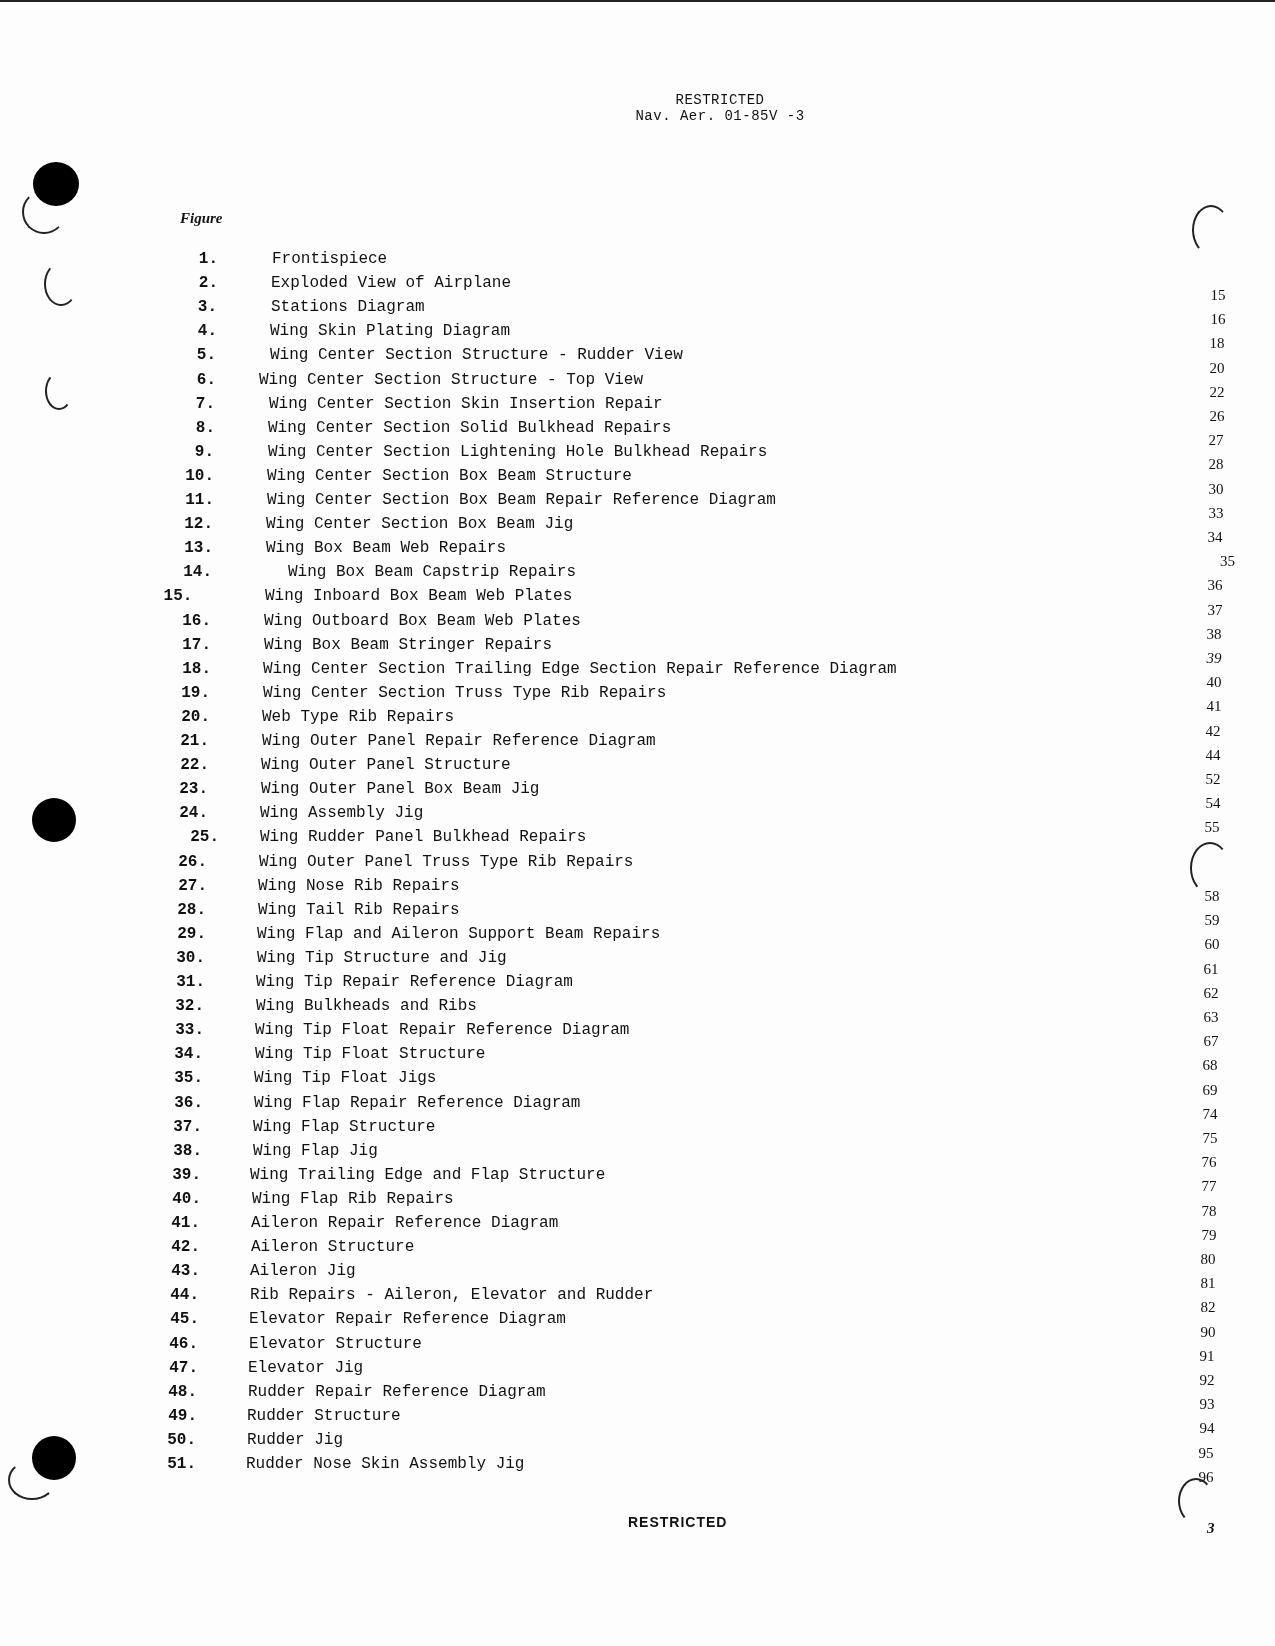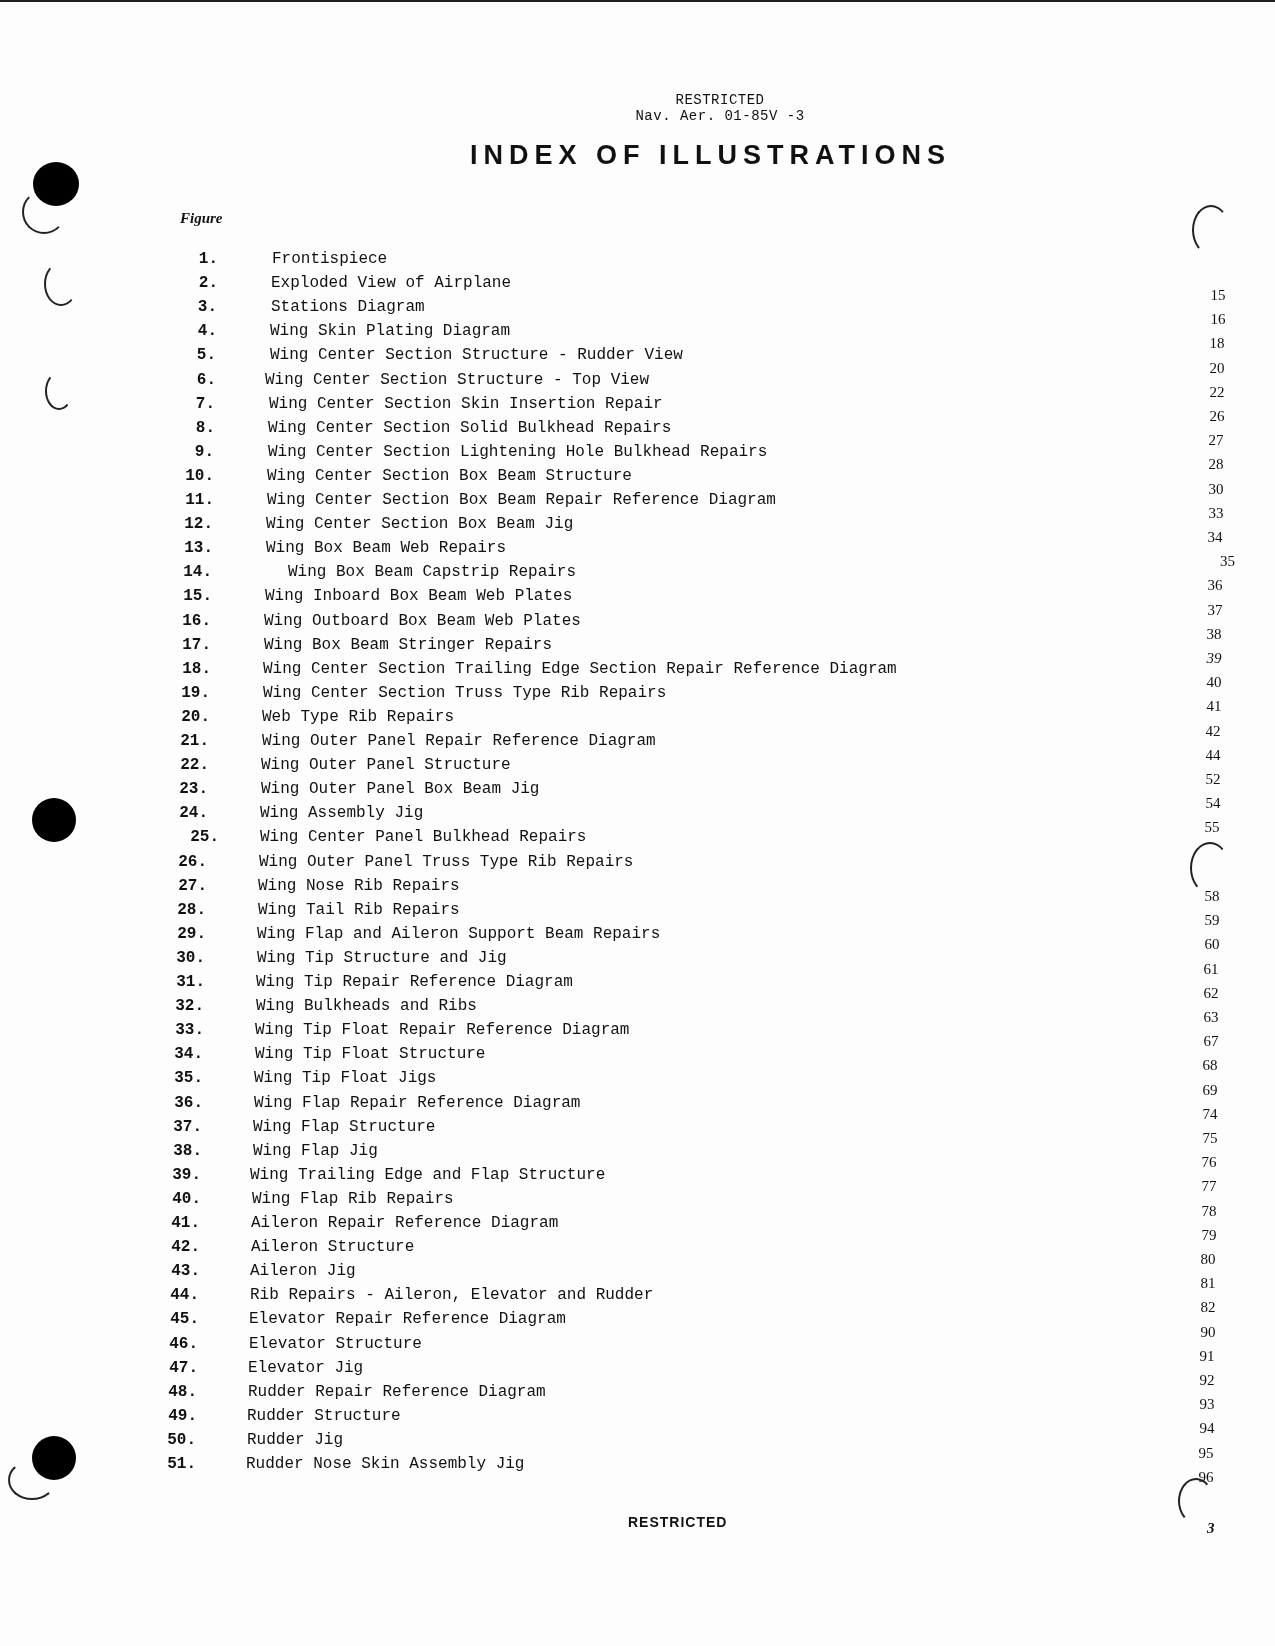--- a/index.html
+++ b/index.html
@@ -20,21 +20,20 @@
   .arc-r { position:absolute; border:2px solid #222; border-radius:50%; border-right-color:transparent; border-bottom-color:transparent; }
 </style>
 </head>
 <body>
 
 <div class="page">
   <div class="topline"></div>
 
   <div class="hdr" style="left:620px; top:92px; width:200px;">RESTRICTED</div>
   <div class="hdr" style="left:595px; top:108px; width:250px;">Nav. Aer. 01-85V -3</div>
-  <div class="title">INDEX OF ILLUSTRATIONS</div>
 
   <div class="figlabel">Figure</div>
 
   <div id="fig-list">
       <div class="row" style="top: 250px; left: 0px;">
         <span class="num" style="left: 178px;">1.</span>
         <span class="ttl" style="left: 272px;">Frontispiece</span>
       </div>
       <div class="row" style="top: 274px; left: 0px;">
         <span class="num" style="left: 178px;">2.</span>
@@ -47,21 +46,21 @@
       <div class="row" style="top: 322px; left: 0px;">
         <span class="num" style="left: 177px;">4.</span>
         <span class="ttl" style="left: 270px;">Wing Skin Plating Diagram</span>
       </div>
       <div class="row" style="top: 346px; left: 0px;">
         <span class="num" style="left: 176px;">5.</span>
         <span class="ttl" style="left: 270px;">Wing Center Section Structure - Rudder View</span>
       </div>
       <div class="row" style="top: 371px; left: 0px;">
         <span class="num" style="left: 176px;">6.</span>
-        <span class="ttl" style="left: 265px;">Wing Center Section Structure - Top View</span>
+        <span class="ttl" style="left: 259px;">Wing Center Section Structure - Top View</span>
       </div>
       <div class="row" style="top: 395px; left: 0px;">
         <span class="num" style="left: 175px;">7.</span>
         <span class="ttl" style="left: 269px;">Wing Center Section Skin Insertion Repair</span>
       </div>
       <div class="row" style="top: 419px; left: 0px;">
         <span class="num" style="left: 175px;">8.</span>
         <span class="ttl" style="left: 268px;">Wing Center Section Solid Bulkhead Repairs</span>
       </div>
       <div class="row" style="top: 443px; left: 0px;">
@@ -82,21 +81,21 @@
       </div>
       <div class="row" style="top: 539px; left: 0px;">
         <span class="num" style="left: 173px;">13.</span>
         <span class="ttl" style="left: 266px;">Wing Box Beam Web Repairs</span>
       </div>
       <div class="row" style="top: 563px; left: 0px;">
         <span class="num" style="left: 172px;">14.</span>
         <span class="ttl" style="left: 265px; margin-left: 23px;">Wing Box Beam Capstrip Repairs</span>
       </div>
       <div class="row" style="top: 587px; left: 0px;">
-        <span class="num" style="left: 172px;">15.</span>
+        <span class="num" style="left: 158px; text-align: center;">15.</span>
         <span class="ttl" style="left: 265px;">Wing Inboard Box Beam Web Plates</span>
       </div>
       <div class="row" style="top: 612px; left: 0px;">
         <span class="num" style="left: 171px;">16.</span>
         <span class="ttl" style="left: 264px;">Wing Outboard Box Beam Web Plates</span>
       </div>
       <div class="row" style="top: 636px; left: 0px;">
         <span class="num" style="left: 171px;">17.</span>
         <span class="ttl" style="left: 264px;">Wing Box Beam Stringer Repairs</span>
       </div>
@@ -123,21 +122,21 @@
       <div class="row" style="top: 780px; left: 0px;">
         <span class="num" style="left: 168px;">23.</span>
         <span class="ttl" style="left: 261px;">Wing Outer Panel Box Beam Jig</span>
       </div>
       <div class="row" style="top: 804px; left: 0px;">
         <span class="num" style="left: 168px;">24.</span>
         <span class="ttl" style="left: 260px;">Wing Assembly Jig</span>
       </div>
       <div class="row" style="top: 828px; left: 0px;">
         <span class="num" style="left: 179px;">25.</span>
-        <span class="ttl" style="left: 260px;">Wing Center Panel Bulkhead Repairs</span>
+        <span class="ttl" style="left: 260px;">Wing Rudder Panel Bulkhead Repairs</span>
       </div>
       <div class="row" style="top: 853px; left: 0px;">
         <span class="num" style="left: 167px;">26.</span>
         <span class="ttl" style="left: 259px;">Wing Outer Panel Truss Type Rib Repairs</span>
       </div>
       <div class="row" style="top: 877px; left: 0px;">
         <span class="num" style="left: 167px;">27.</span>
         <span class="ttl" style="left: 258px;">Wing Nose Rib Repairs</span>
       </div>
       <div class="row" style="top: 901px; left: 0px;">

